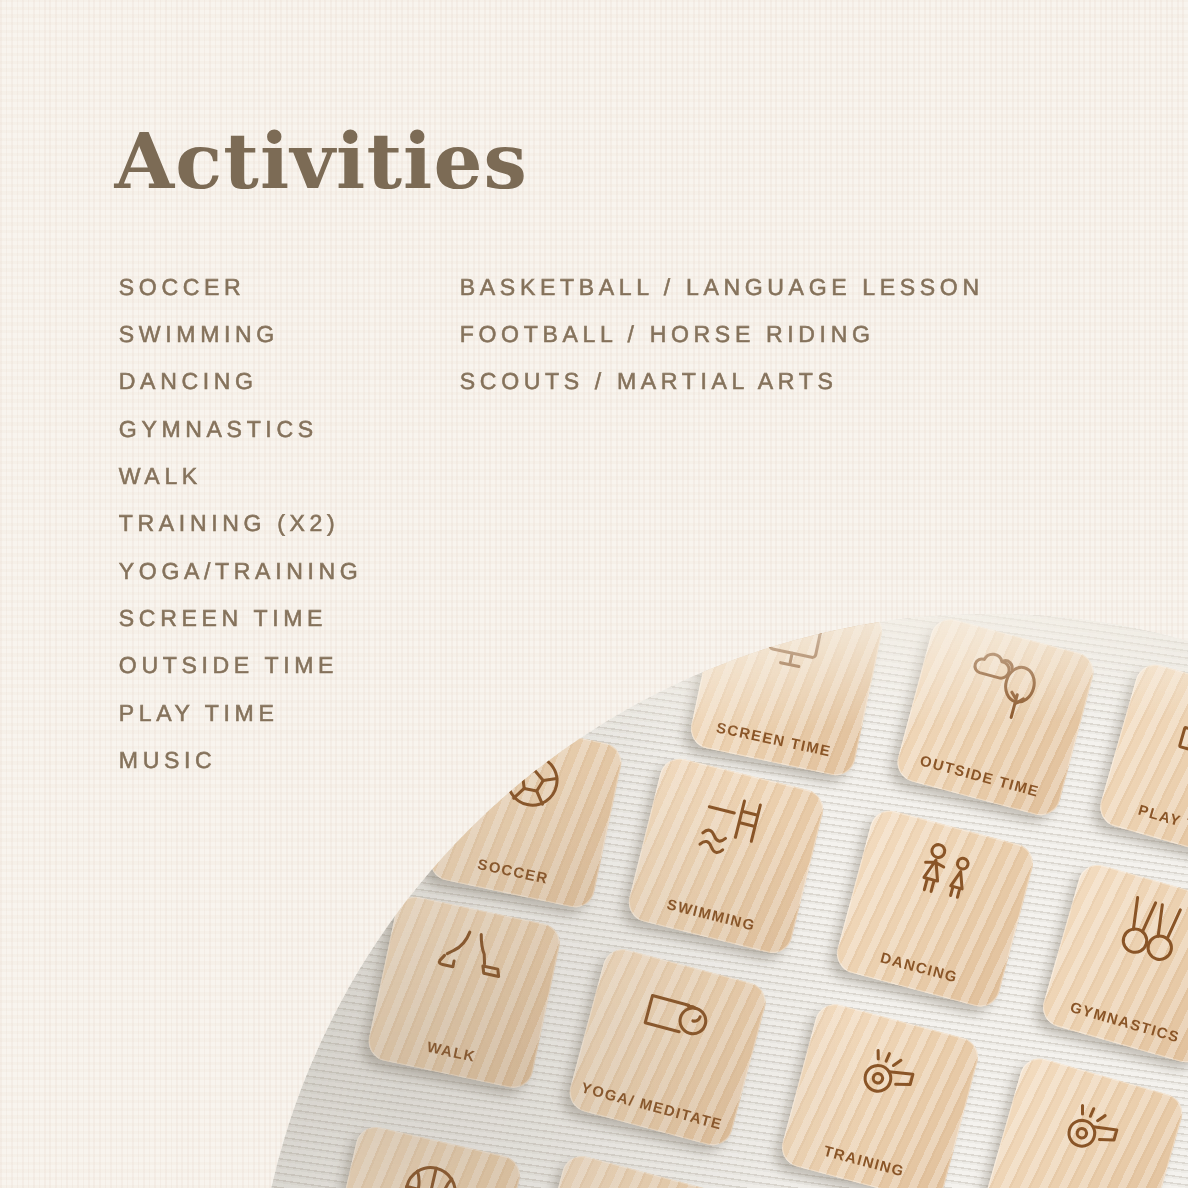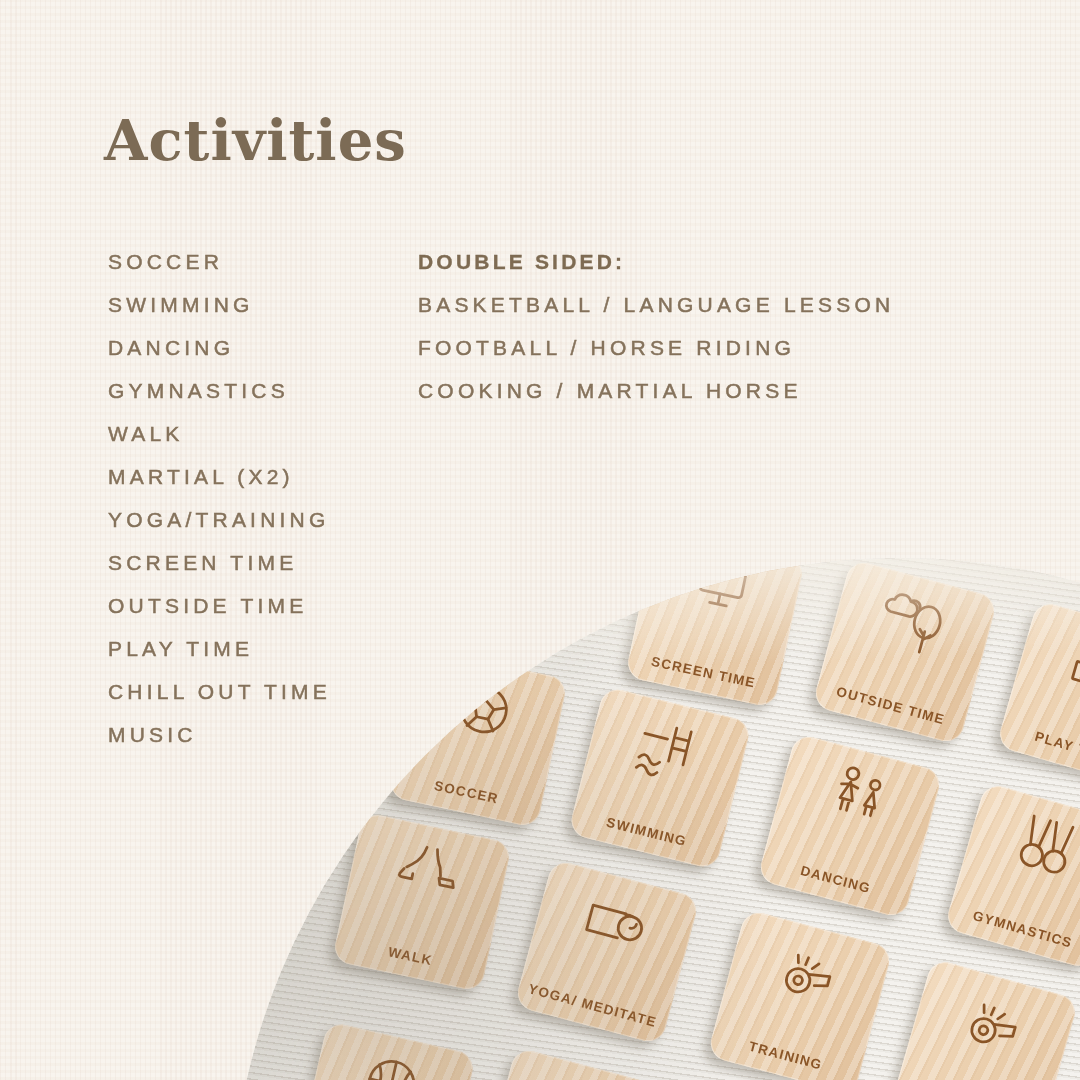--- a/index.html
+++ b/index.html
@@ -10,21 +10,21 @@
     background-image:
       repeating-linear-gradient(90deg, rgba(228,208,197,0.20) 0 1.5px, rgba(255,255,255,0) 1.5px 5px),
       repeating-linear-gradient(0deg, rgba(240,231,219,0.30) 0 3px, rgba(255,255,255,0) 3px 7px);
     font-family:"Liberation Sans",sans-serif;
   }
 
   
   .title{
     position:absolute;left:104px;top:112px;margin:0;
     font-family:"DejaVu Serif","Liberation Serif",serif;
-    font-weight:700;font-size:56px;line-height:1;letter-spacing:1px;
+    font-weight:700;font-size:70px;line-height:1;letter-spacing:1px;
     color:#7c6b55;
   }
 
   
   .list{position:absolute;top:240px;color:#85725b;}
   .list-left{left:108px;}
   .list-right{left:418px;}
   .list-row{
     height:43px;line-height:43px;white-space:nowrap;
     font-size:21px;font-weight:500;letter-spacing:4.2px;
@@ -80,34 +80,32 @@
 <div class="canvas">
 
   <h1 class="title">Activities</h1>
 
   <div class="list list-left">
     <div class="list-row">SOCCER</div>
     <div class="list-row">SWIMMING</div>
     <div class="list-row">DANCING</div>
     <div class="list-row">GYMNASTICS</div>
     <div class="list-row">WALK</div>
-    <div class="list-row">MARTIAL (X2)</div>
+    <div class="list-row">TRAINING (X2)</div>
     <div class="list-row">YOGA/TRAINING</div>
     <div class="list-row">SCREEN TIME</div>
     <div class="list-row">OUTSIDE TIME</div>
     <div class="list-row">PLAY TIME</div>
-    <div class="list-row">CHILL OUT TIME</div>
     <div class="list-row">MUSIC</div>
   </div>
 
   <div class="list list-right">
-    <div class="list-row heading">DOUBLE SIDED:</div>
     <div class="list-row">BASKETBALL / LANGUAGE LESSON</div>
     <div class="list-row">FOOTBALL / HORSE RIDING</div>
-    <div class="list-row">COOKING / MARTIAL HORSE</div>
+    <div class="list-row">SCOUTS / MARTIAL ARTS</div>
   </div>
 
   <div class="photo-circle">
 
     <div class="tile" style="left:409px;top:-16px;transform:rotate(12deg);">
       <span class="tile-icon">
         <svg viewBox="0 0 64 64">
             <rect x="12" y="8" width="40" height="28" rx="3"></rect>
             <path d="M32 36 v8 M24 46 h16"></path>
           </svg>

